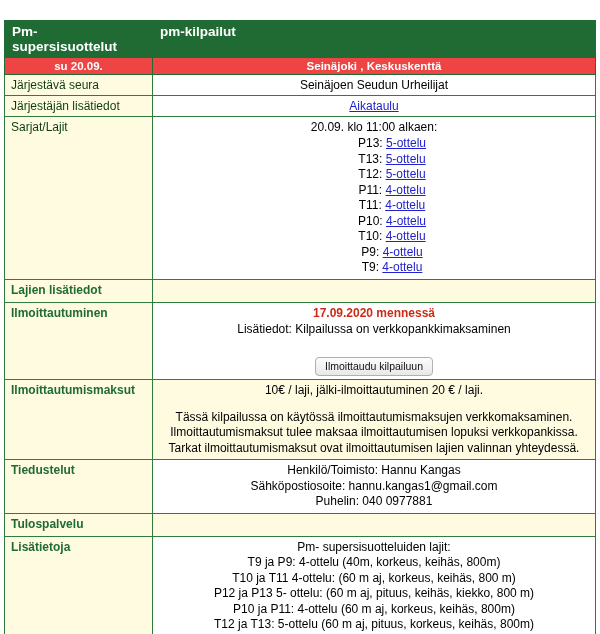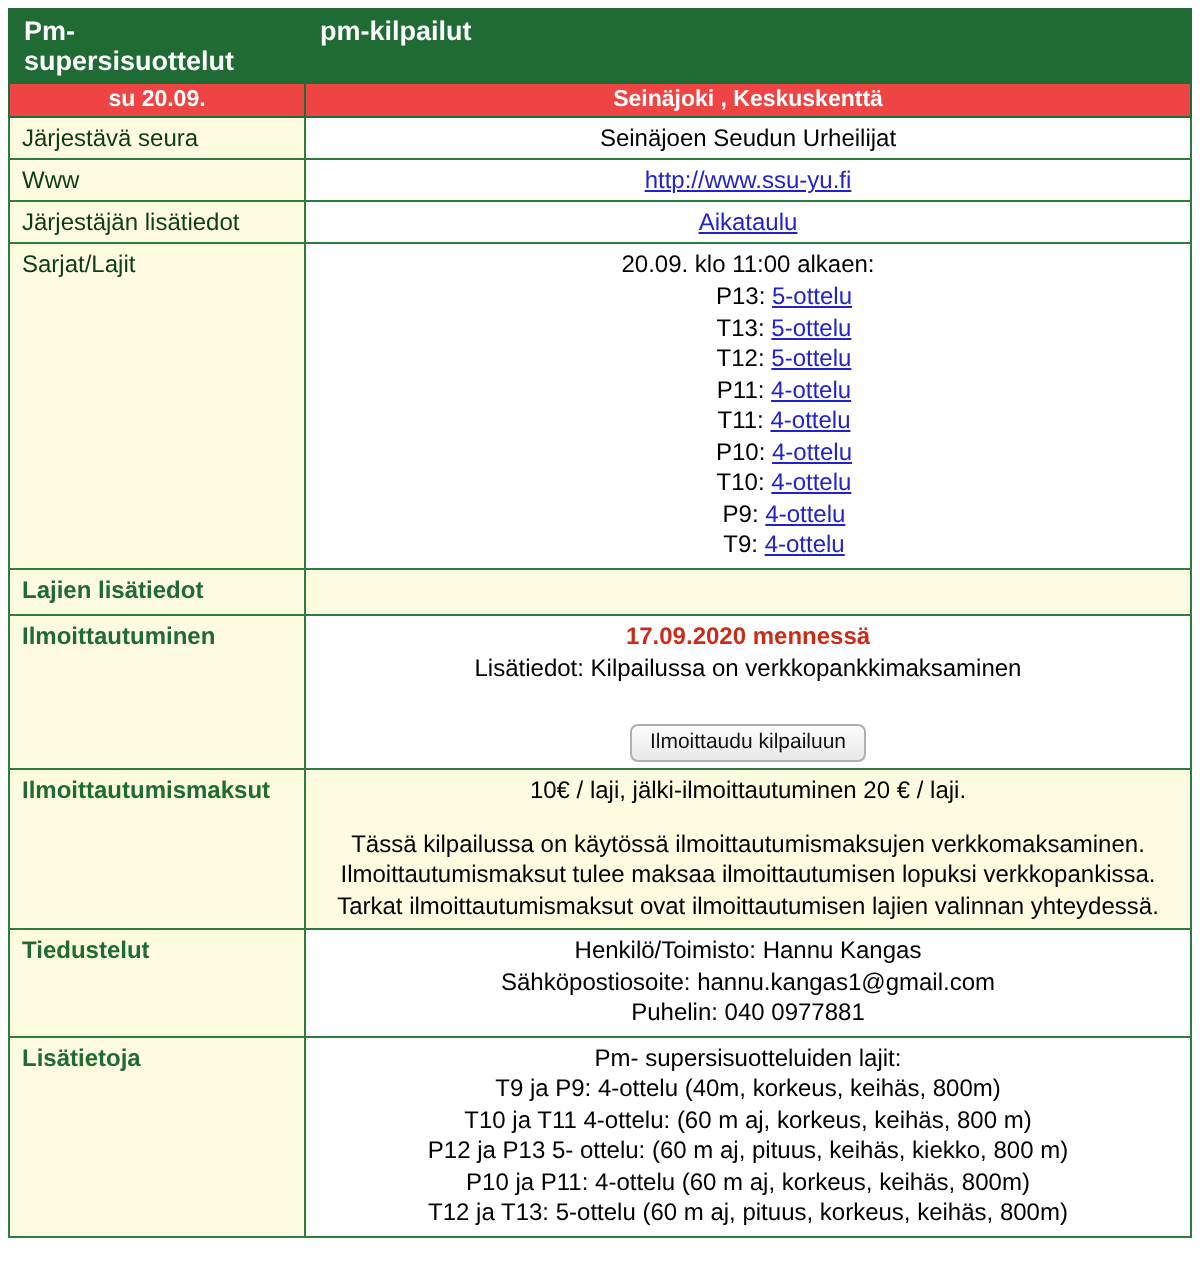--- a/index.html
+++ b/index.html
@@ -11,21 +11,21 @@
     width: 600px;
     height: 634px;
     font-family: "Liberation Sans", sans-serif;
     font-size: 12px;
     color: #000000;
   }
   .page {
     width: 600px;
     height: 634px;
     box-sizing: border-box;
-    padding: 4px 4px 0 4px;
+    padding: 20px 4px 0 4px;
     background: #ffffff;
     position: relative;
   }
   .table {
     width: 592px;
     border-collapse: collapse;
     border: 1px solid #1f5c2e;
     table-layout: fixed;
   }
   .table td {
@@ -124,26 +124,20 @@
       <tr class="sub-row">
         <td class="sub-left">su 20.09.</td>
         <td class="sub-right">Seinäjoki , Keskuskenttä</td>
       </tr>
 
       <tr>
         <td class="label-cell">Järjestävä seura</td>
         <td class="value-cell white">Seinäjoen Seudun Urheilijat</td>
       </tr>
 
-      <tr>
-        <td class="label-cell">Www</td>
-        <td class="value-cell white">
-          <span class="link">http://www.ssu-yu.fi</span>
-        </td>
-      </tr>
 
       <tr>
         <td class="label-cell">Järjestäjän lisätiedot</td>
         <td class="value-cell white" style="text-align:center">
           <span class="link">Aikataulu</span>
         </td>
       </tr>
 
       <tr>
         <td class="label-cell">Sarjat/Lajit</td>
@@ -212,20 +206,24 @@
 
       <tr>
         <td class="label-cell green">Tiedustelut</td>
         <td class="value-cell white">
           <div class="tiedustelut-line">Henkilö/Toimisto: Hannu Kangas</div>
           <div class="tiedustelut-line">Sähköpostiosoite: hannu.kangas1@gmail.com</div>
           <div class="tiedustelut-line">Puhelin: 040 0977881</div>
         </td>
       </tr>
 
+      <tr>
+        <td class="label-cell green">Tulospalvelu</td>
+        <td class="value-cell empty-cell"></td>
+      </tr>
 
       <tr>
         <td class="label-cell green">Lisätietoja</td>
         <td class="value-cell white">
           <div class="lisatietoja-line">Pm- supersisuotteluiden lajit:</div>
           <div class="lisatietoja-line">T9 ja P9: 4-ottelu (40m, korkeus, keihäs, 800m)</div>
           <div class="lisatietoja-line">T10 ja T11 4-ottelu: (60 m aj, korkeus, keihäs, 800 m)</div>
           <div class="lisatietoja-line">P12 ja P13 5- ottelu: (60 m aj, pituus, keihäs, kiekko, 800 m)</div>
           <div class="lisatietoja-line">P10 ja P11: 4-ottelu (60 m aj, korkeus, keihäs, 800m)</div>
           <div class="lisatietoja-line">T12 ja T13: 5-ottelu (60 m aj, pituus, korkeus, keihäs, 800m)</div>

